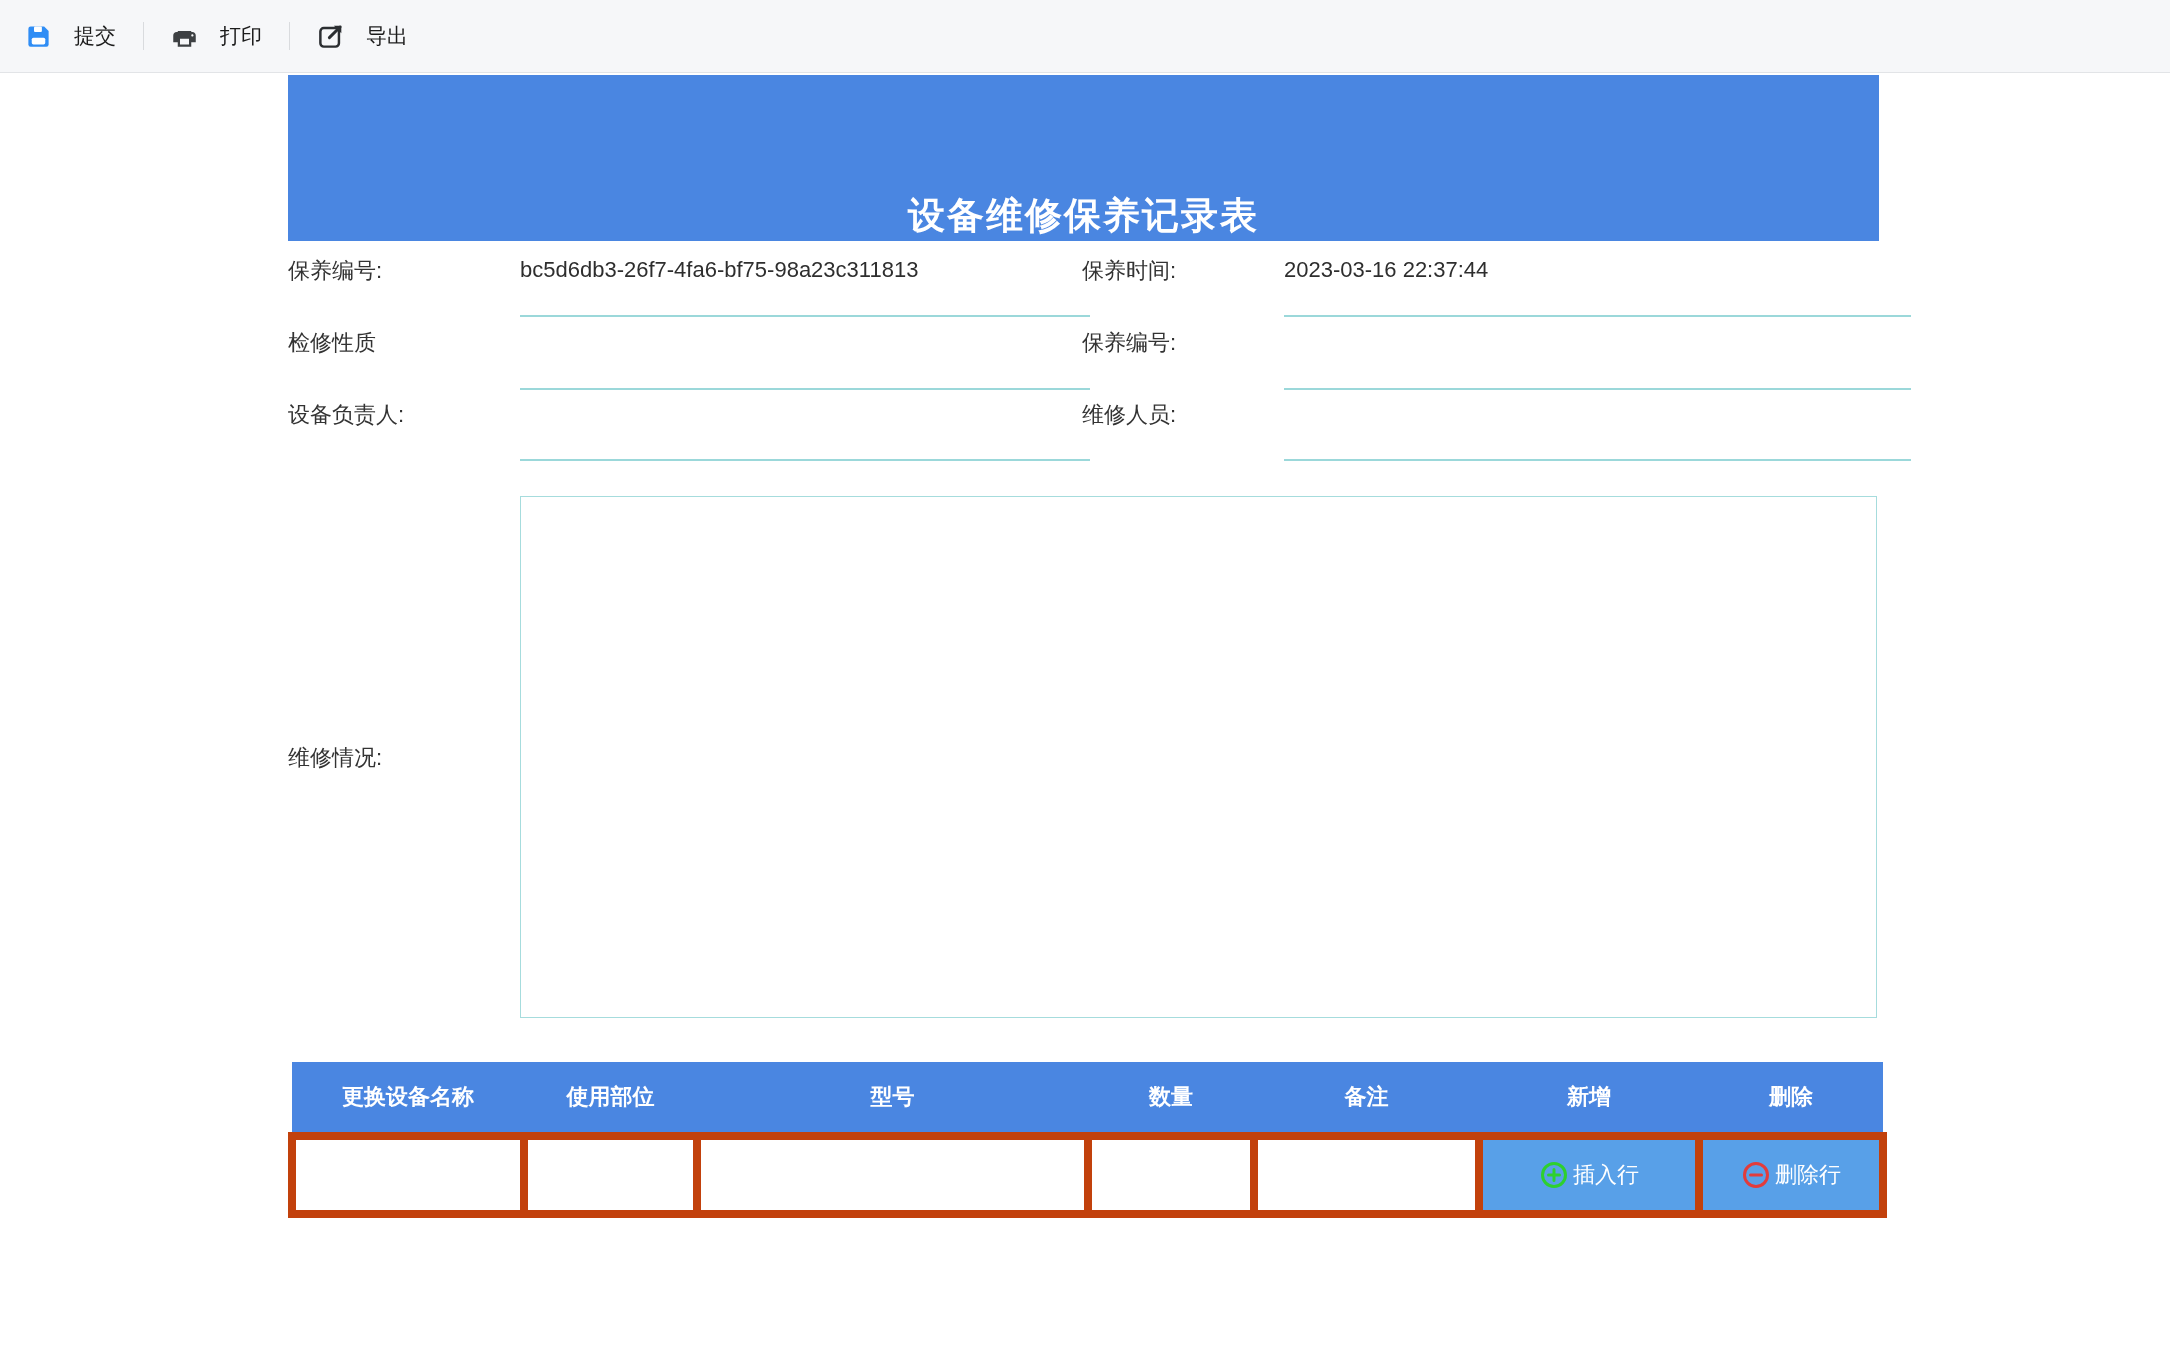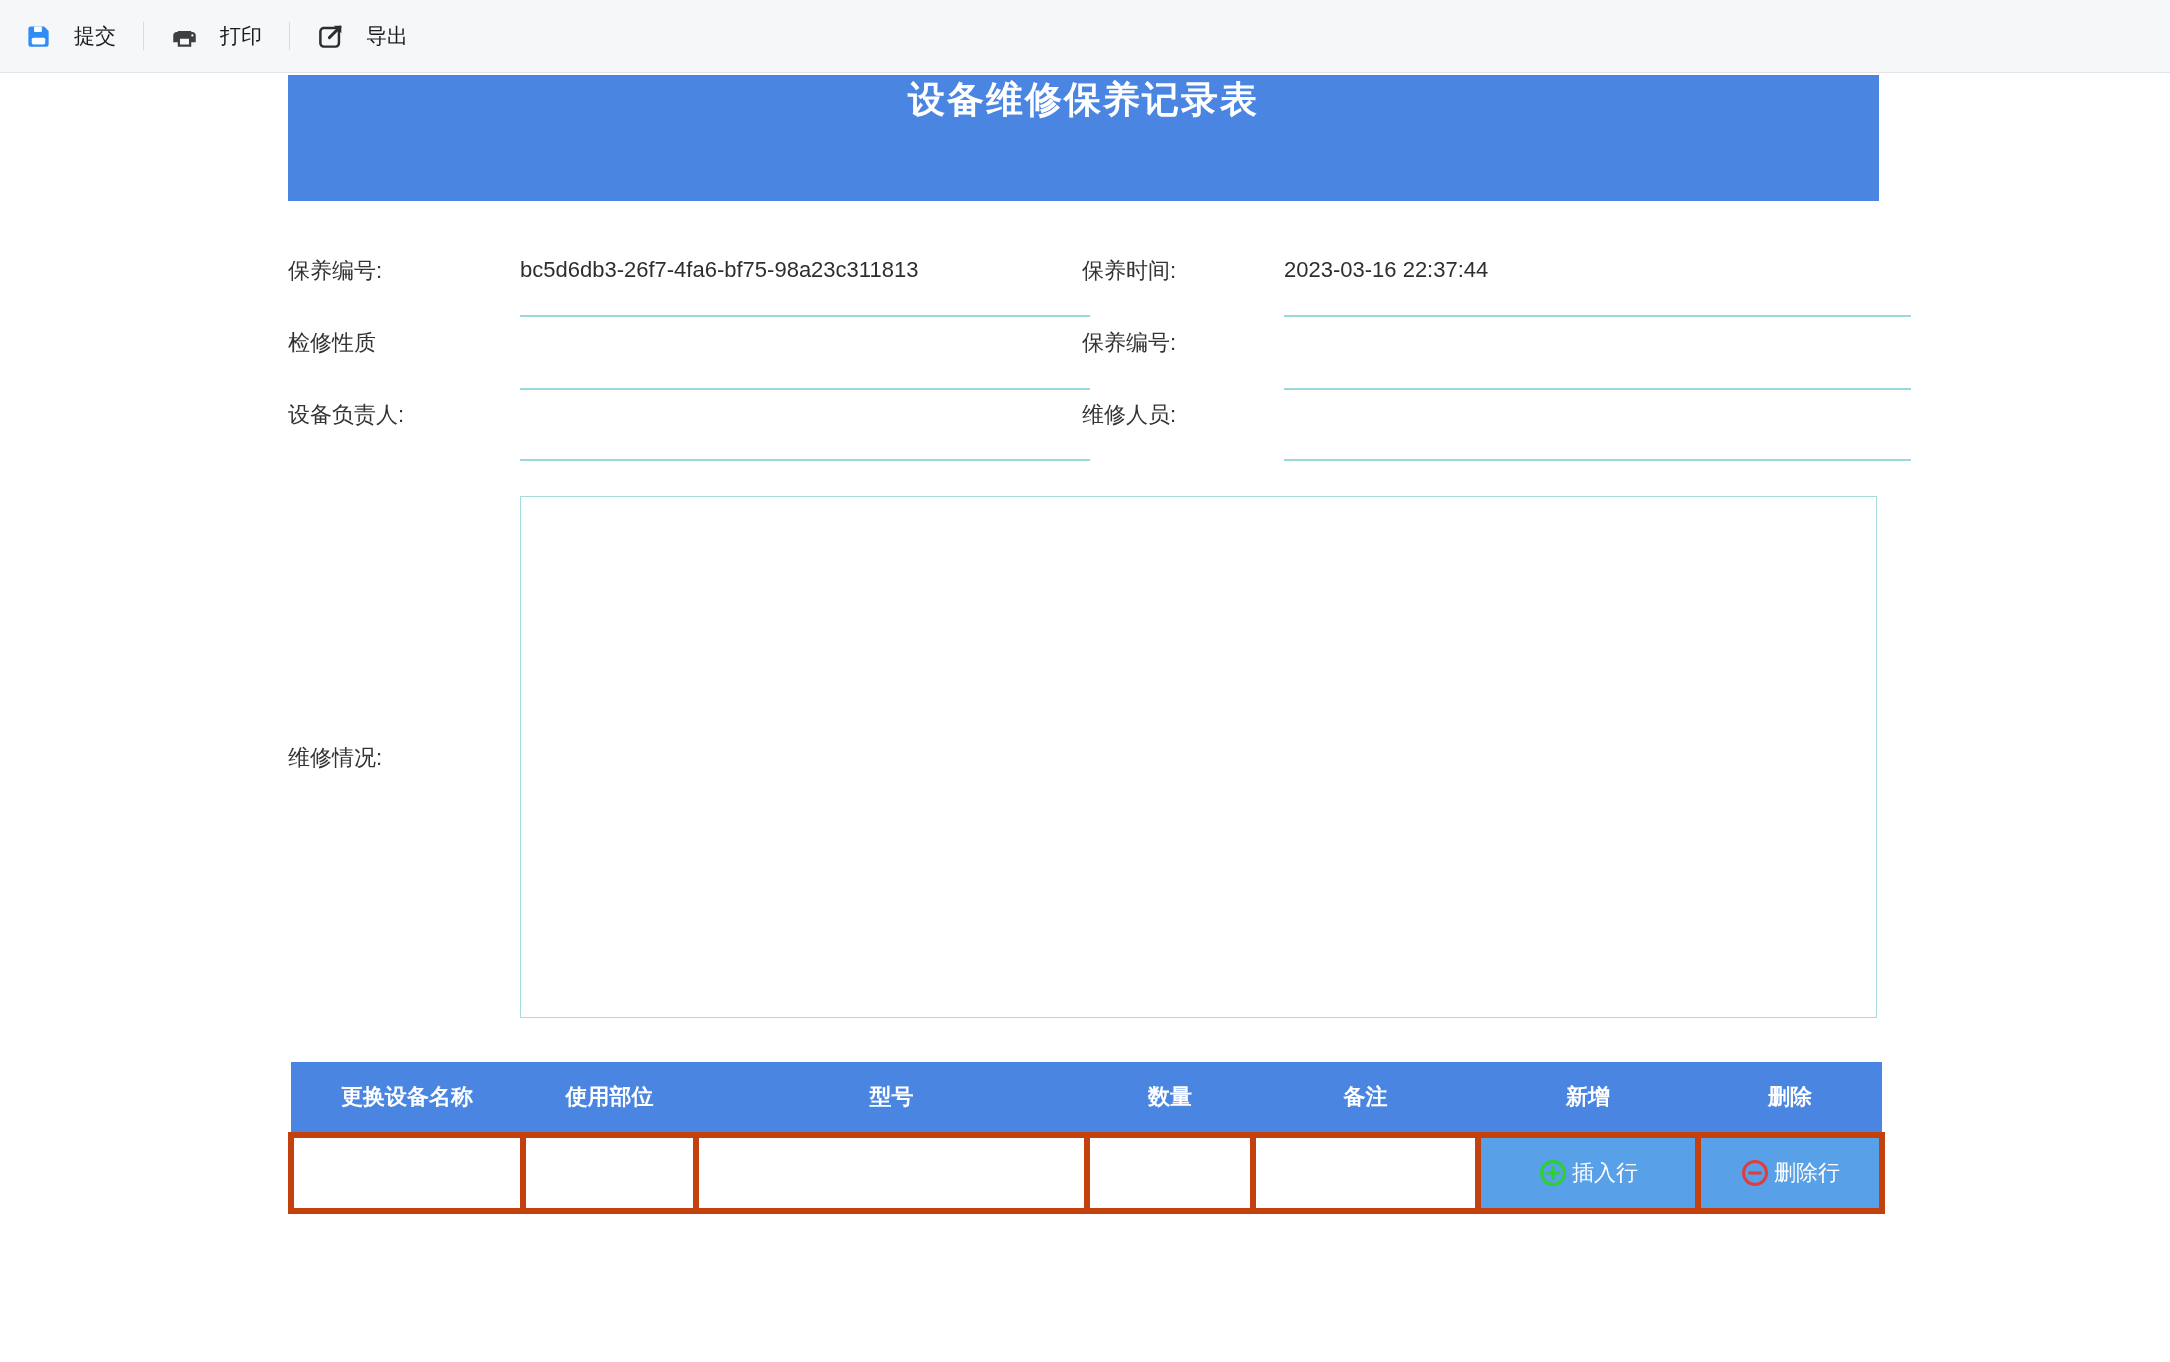--- a/index.html
+++ b/index.html
@@ -7,42 +7,42 @@
        font-family:"Liberation Sans","DejaVu Sans",sans-serif;color:#333;}
 
   
   .toolbar{position:absolute;left:0;top:0;width:2170px;height:73px;
            background:#f6f7f9;border-bottom:1px solid #e2e4e7;
            display:flex;align-items:center;padding-left:25px;box-sizing:border-box;}
   .tb-item{display:flex;align-items:center;gap:22px;font-size:21px;color:#1b1b1b;cursor:pointer;}
   .tb-divider{width:1px;height:28px;background:#d9dbde;margin:0 27px;}
 
   
-  .banner{position:absolute;left:288px;top:75px;width:1591px;height:126px;
-          background:#4a86e1;display:flex;align-items:flex-start;justify-content:center;}
+  .banner{position:absolute;left:288px;top:75px;width:1591px;height:166px;
+          background:#4a86e1;display:flex;align-items:flex-end;justify-content:center;}
   .banner-title{color:#ffffff;font-size:37px;font-weight:bold;letter-spacing:2px;}
 
   
   .f-label{position:absolute;height:32px;line-height:32px;font-size:22px;color:#333;}
   .f-input{position:absolute;height:70px;box-sizing:border-box;
            border-bottom:2px solid #9bd8da;font-size:22px;color:#2e2e2e;
            padding-top:9px;line-height:28px;background:transparent;}
   .lab-l{left:288px;}  .lab-r{left:1082px;}
   .inp-l{left:520px;width:570px;}  .inp-r{left:1252px;width:627px;margin-left:32px;}
 
   .repair-label{position:absolute;left:288px;top:742px;height:32px;line-height:32px;font-size:22px;}
   .repair-area{position:absolute;left:520px;top:496px;width:1357px;height:522px;
                border:1px solid #a6dcdd;background:#ffffff;box-sizing:border-box;
                font-size:22px;color:#2e2e2e;padding:10px;}
 
   
   .grid{position:absolute;left:288px;top:1062px;width:1591px;border-collapse:collapse;table-layout:fixed;}
   .grid th{height:70px;background:#4a86e1;color:#ffffff;font-size:22px;font-weight:bold;
            text-align:center;border:none;padding:0;}
-  .grid td{height:70px;background:#ffffff;border:6px solid #c2410c;padding:0;}
+  .grid td{height:70px;background:#ffffff;border:8px solid #c2410c;padding:0;}
   .grid td.btn-cell{background:#58a0e8;cursor:pointer;}
   .btn-inner{display:flex;align-items:center;justify-content:center;gap:4px;
              color:#ffffff;font-size:22px;height:100%;}
   .icon{display:block;flex:none;}
 </style>
 </head>
 <body>
 
 <div class="toolbar">
   <div class="tb-item">

